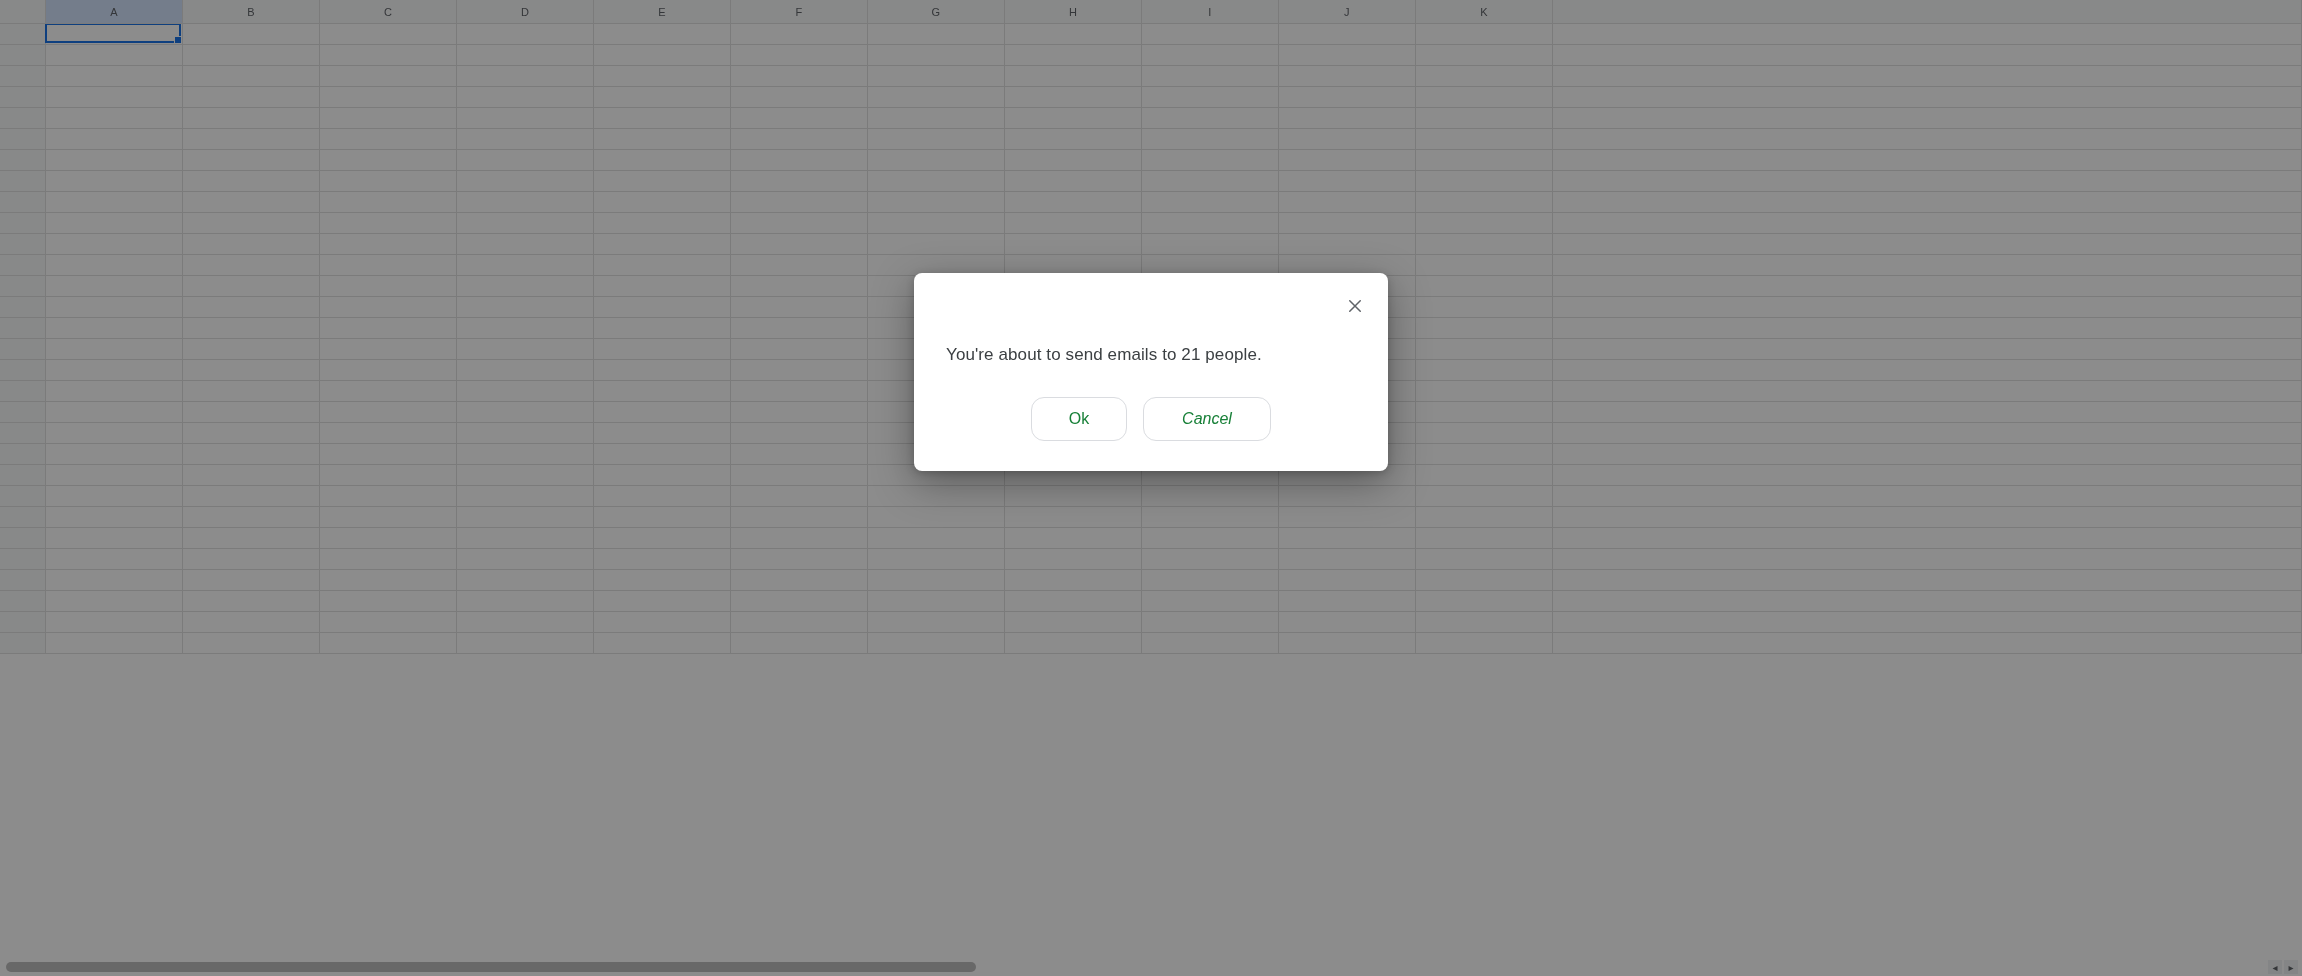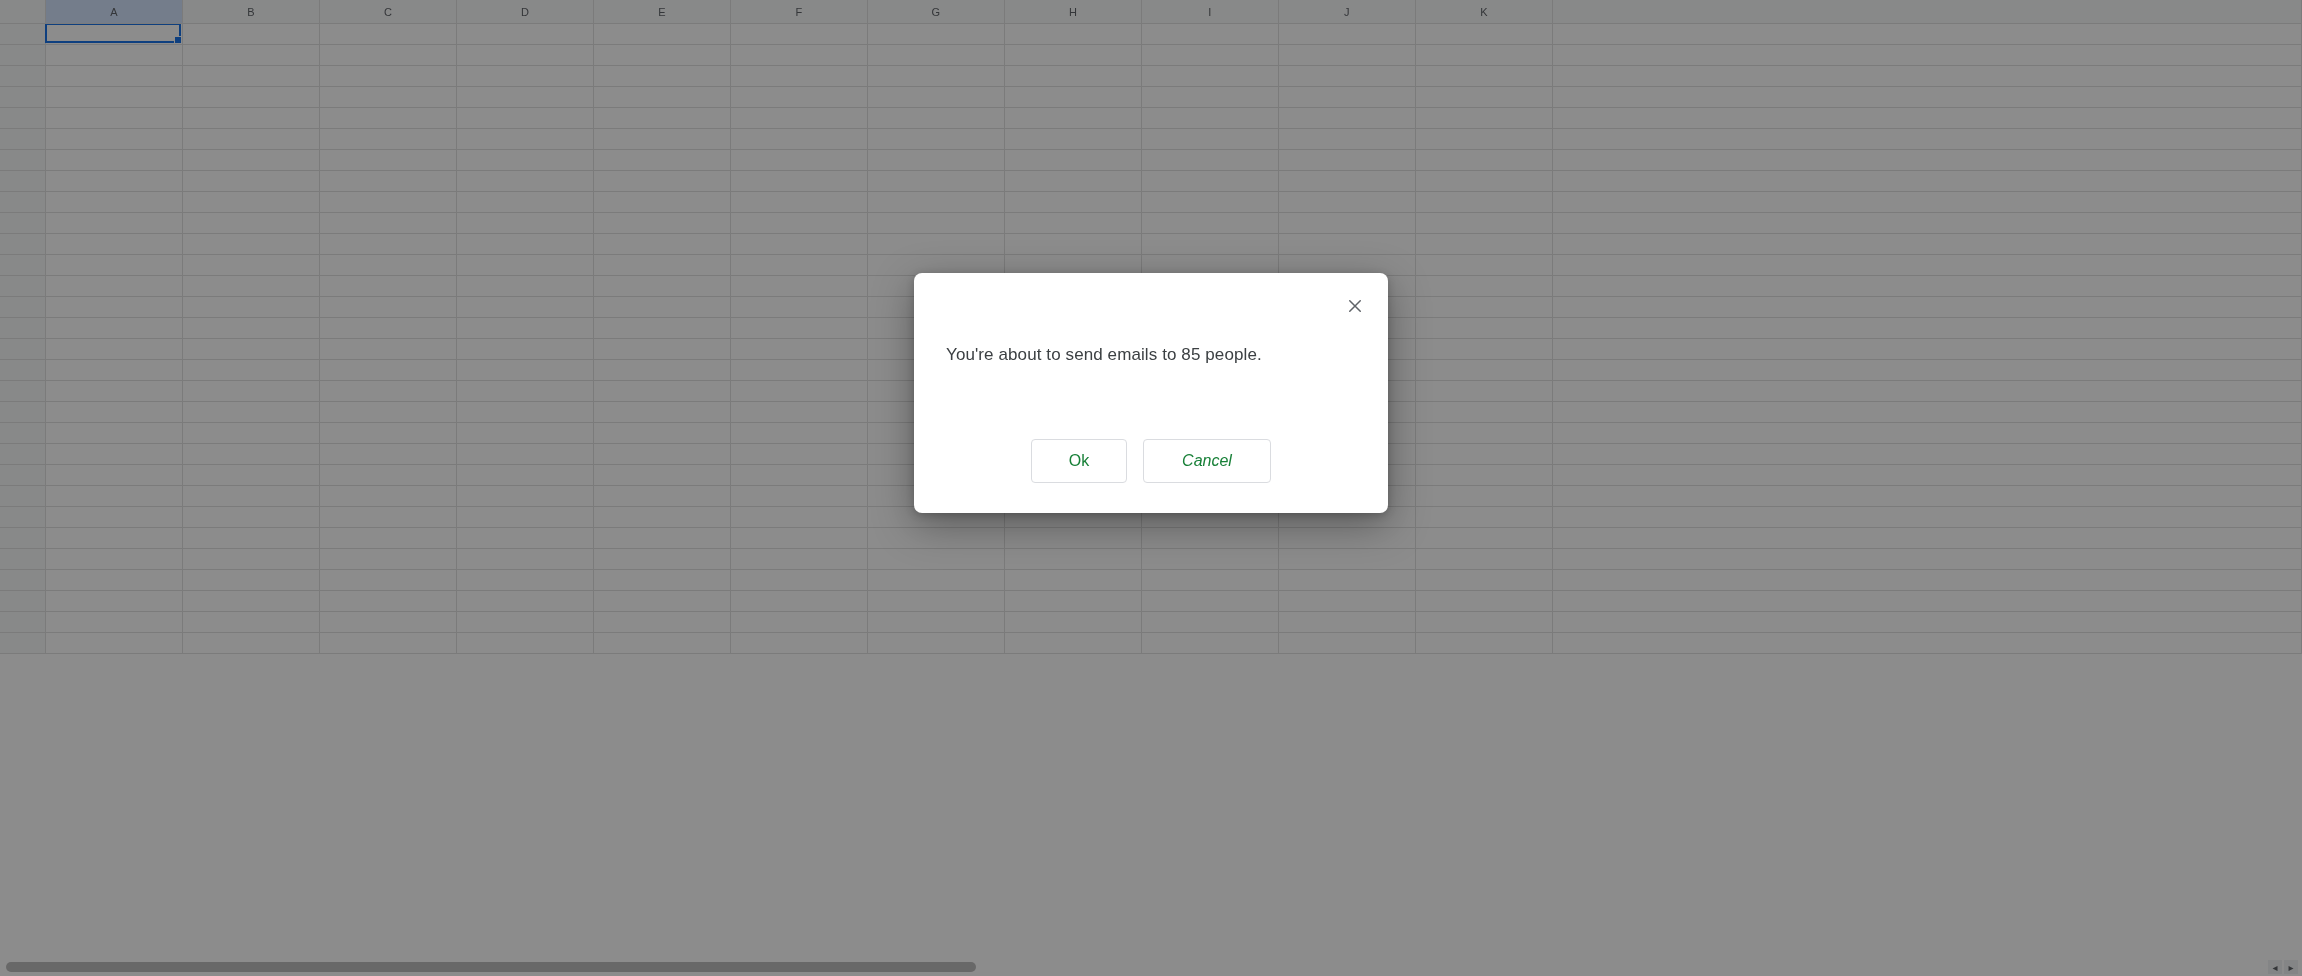--- a/index.html
+++ b/index.html
@@ -134,28 +134,27 @@
       letter-spacing: .1px;
     }
     .dialog .btns {
       margin-top: 32px;
       display: flex; justify-content: center; gap: 16px;
     }
     .dialog button.action {
       min-width: 96px;
       padding: 12px 26px;
       border: 1px solid #dadce0;
-      border-radius: 4px;
+      border-radius: 13px;
       background: #fff;
       color: #188038;
       font-size: 16px;
       font-weight: 500;
       cursor: pointer;
       font-family: inherit;
-      margin-top: 42px;
     }
     .dialog button.action.cancel { min-width: 128px; font-style: italic; }
   </style>
 </head>
 <body>
 
 <div class="sheet-wrap">
   <div class="col-headers" id="col-headers">
     <div class="corner"></div>
 
@@ -637,18 +636,18 @@
 </div>
 
 <div class="overlay"></div>
 
 <div class="dialog">
   <button class="close">
     <svg viewBox="0 0 24 24">
       <path fill="none" stroke="#5f6368" stroke-width="2" stroke-linecap="round" d="M5 5 L19 19 M19 5 L5 19"></path>
     </svg>
   </button>
-  <p class="msg">You're about to send emails to 85 people.</p>
+  <p class="msg">You're about to send emails to 21 people.</p>
   <div class="btns">
     <button class="action">Ok</button>
     <button class="action cancel">Cancel</button>
   </div>
 </div>
 
 </body></html>

